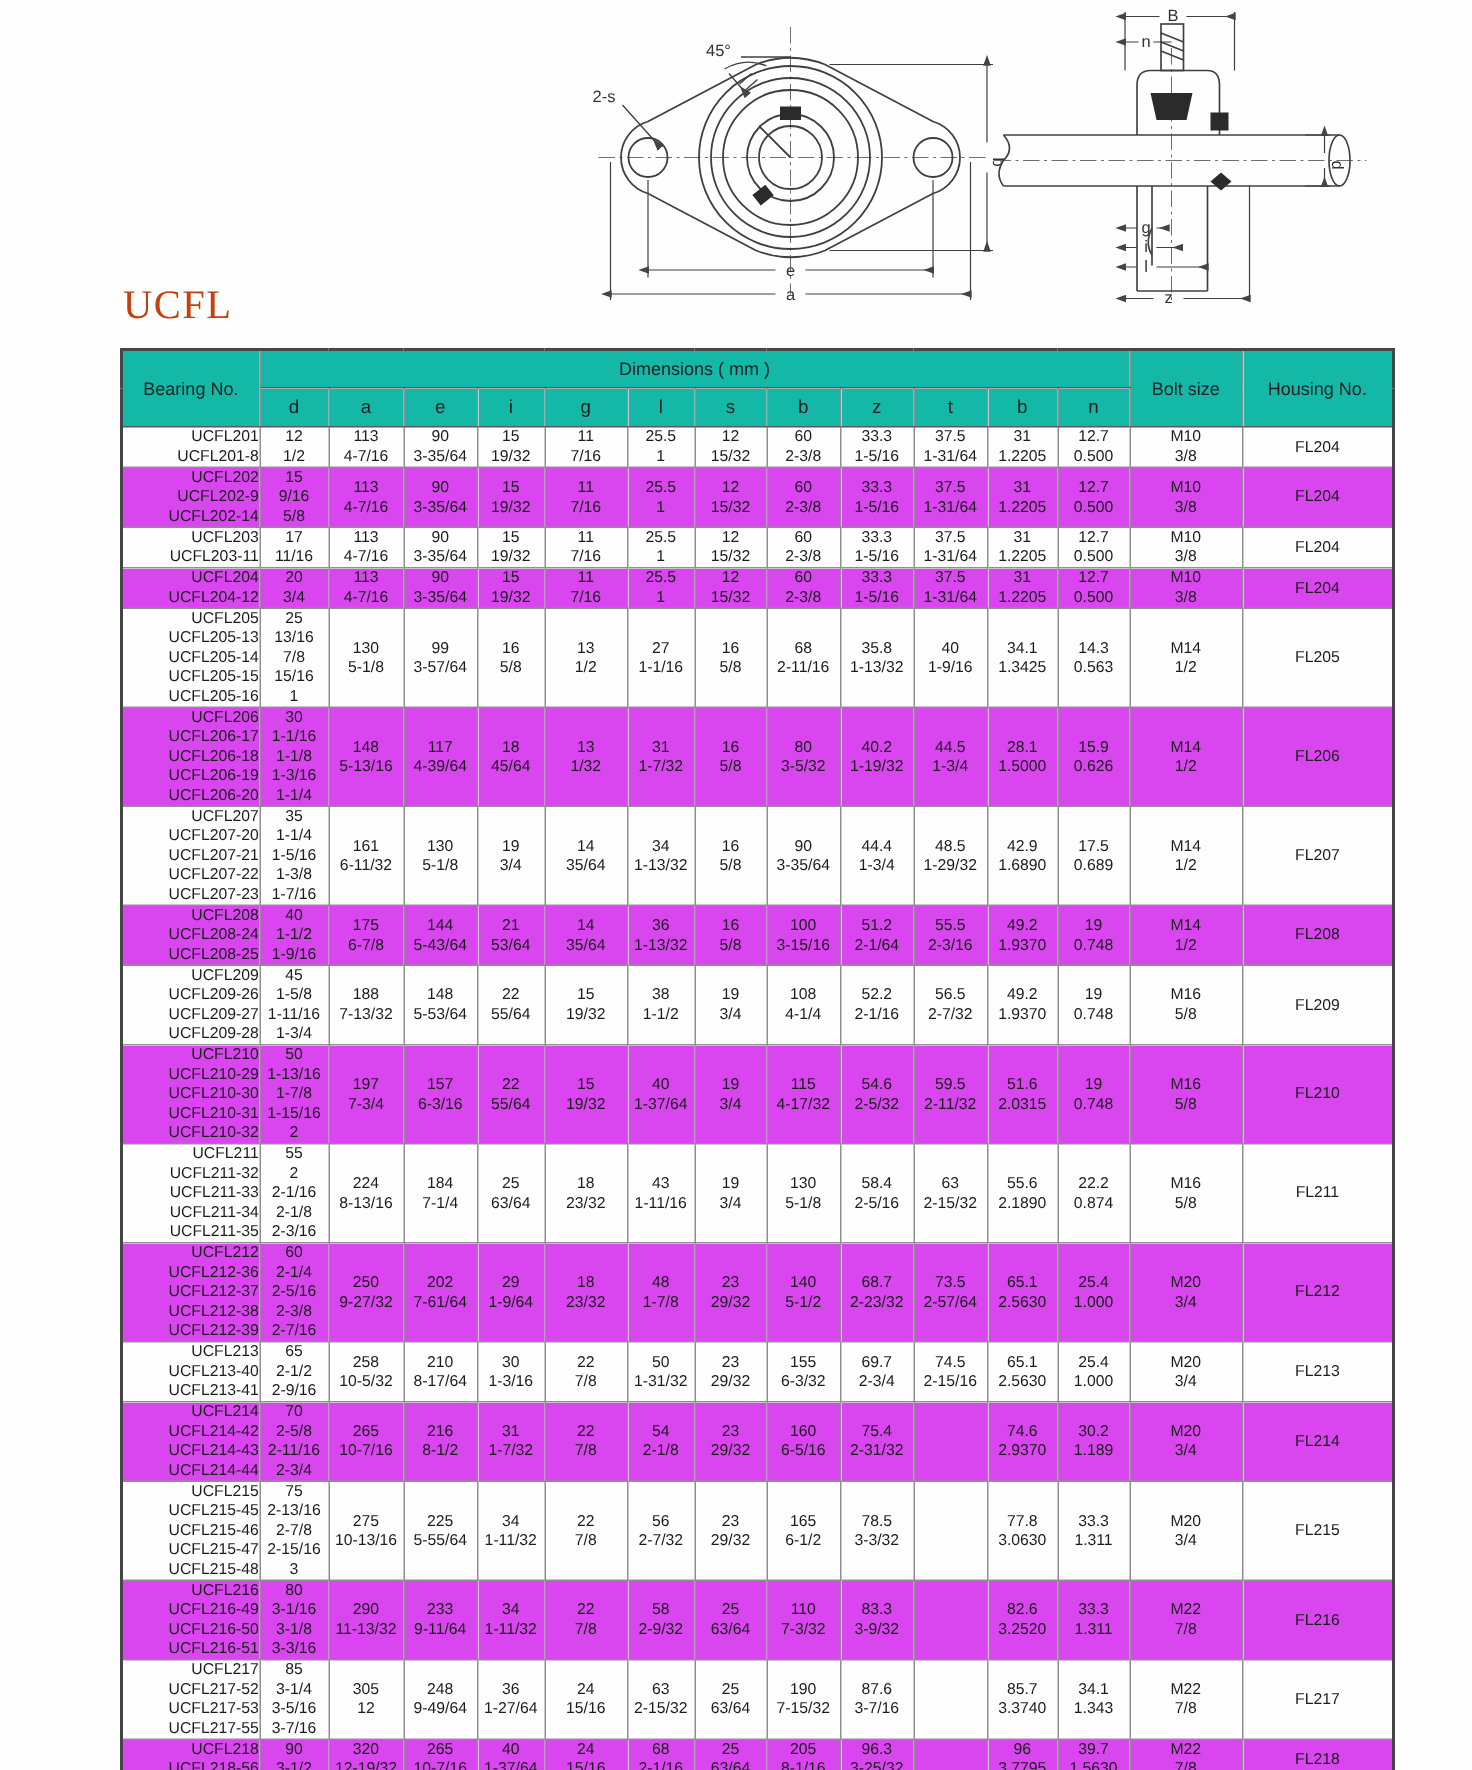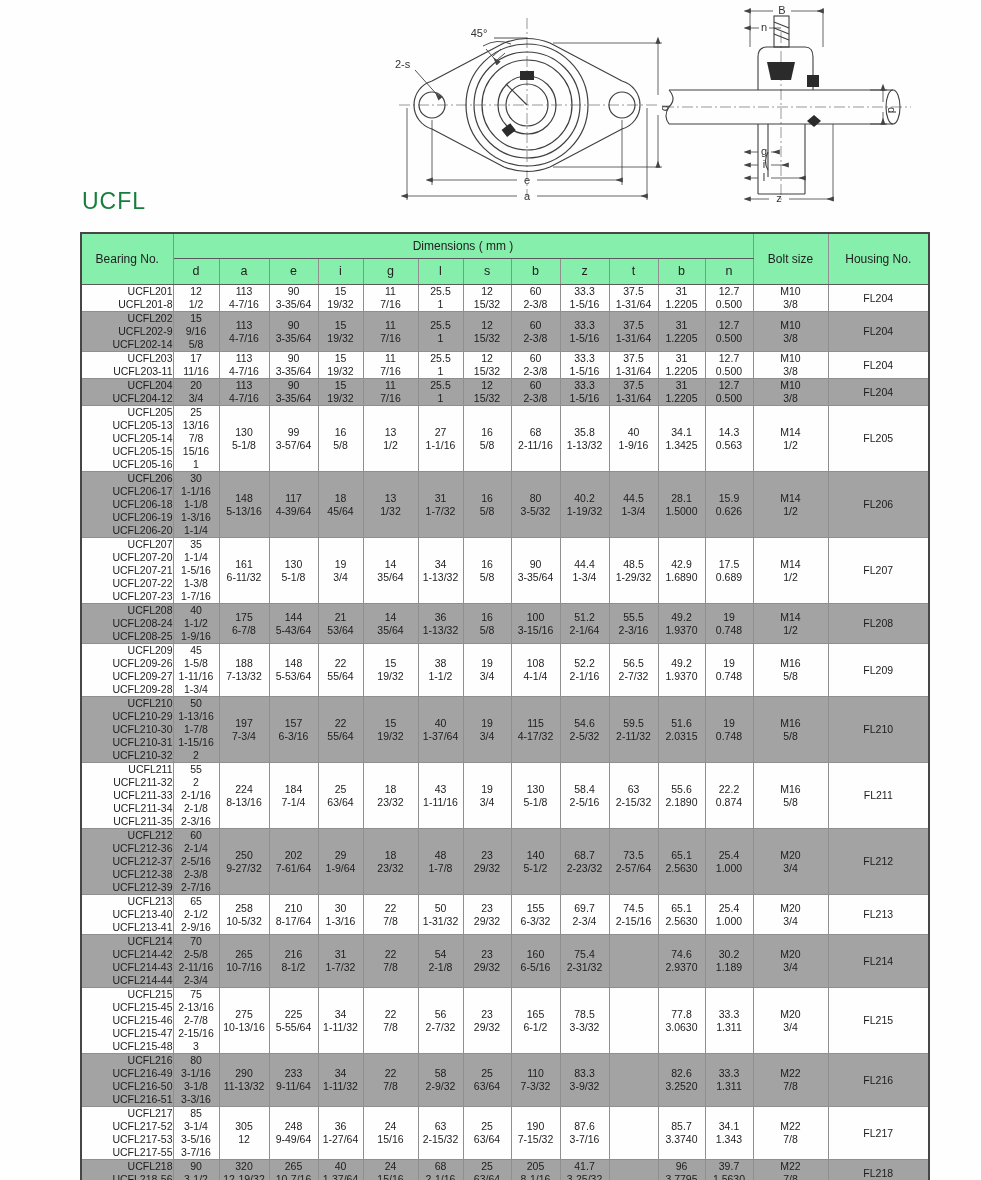--- a/index.html
+++ b/index.html
@@ -3,33 +3,33 @@
 <meta charset="utf-8">
 <style>
   html,body{margin:0;padding:0;background:#ffffff;}
   #page{position:relative;width:981px;height:1180px;background:#fefefe;overflow:hidden;
         font-family:"Liberation Sans",sans-serif;color:#1c1c1c;}
   
   #front-view{position:absolute;left:385px;top:8px;}
   #side-view{position:absolute;left:655px;top:2px;}
   svg text{font-family:"Liberation Sans",sans-serif;font-size:11px;fill:#333;}
   
-  #series-title{position:absolute;left:82px;top:188px;font-size:23px;letter-spacing:1px;
-                color:#15803d;font-weight:400;}
+  #series-title{position:absolute;left:82px;top:188px;font-size:27px;letter-spacing:1px;
+                color:#c2410c;font-weight:400;font-family:Liberation Serif, serif;}
   
   #spec-table{position:absolute;left:80px;top:232px;border-collapse:collapse;table-layout:fixed;
               border:2px solid #464646;}
   #spec-table th,#spec-table td{border:1px solid #8f8f8f;padding:0;text-align:center;
               font-size:10.5px;line-height:13px;vertical-align:middle;overflow:hidden;}
-  #spec-table thead th{background:#86efac;font-size:12px;line-height:15px;color:#222;
+  #spec-table thead th{background:#14b8a6;font-size:12px;line-height:15px;color:#222;
               font-weight:400;border-bottom:1.5px solid #5a5a5a;text-align:center;}
   #spec-table thead th.col-letter{font-size:12.5px;height:25px;}
   #spec-table thead th.hdr-span{height:24px;}
   #spec-table tbody tr{border-top:1.6px solid #565656;}
-  #spec-table tbody tr.shaded{background:#a3a3a3;border-radius:13px;}
+  #spec-table tbody tr.shaded{background:#d946ef;border-radius:13px;}
   #spec-table td.c-bearing{text-align:right;padding-left:11px;}
   #spec-table td div{height:13px;}
 </style>
 </head>
 <body>
 
 <div id="page">
 
   <svg id="front-view" width="285" height="200" viewBox="0 0 285 200">
     <defs>
@@ -1323,21 +1323,21 @@
           </td>
           <td>
             <div>25</div>
             <div>63/64</div>
           </td>
           <td>
             <div>205</div>
             <div>8-1/16</div>
           </td>
           <td>
-            <div>41.7</div>
+            <div>96.3</div>
             <div>3-25/32</div>
           </td>
           <td></td>
           <td>
             <div>96</div>
             <div>3.7795</div>
           </td>
           <td>
             <div>39.7</div>
             <div>1.5630</div>

